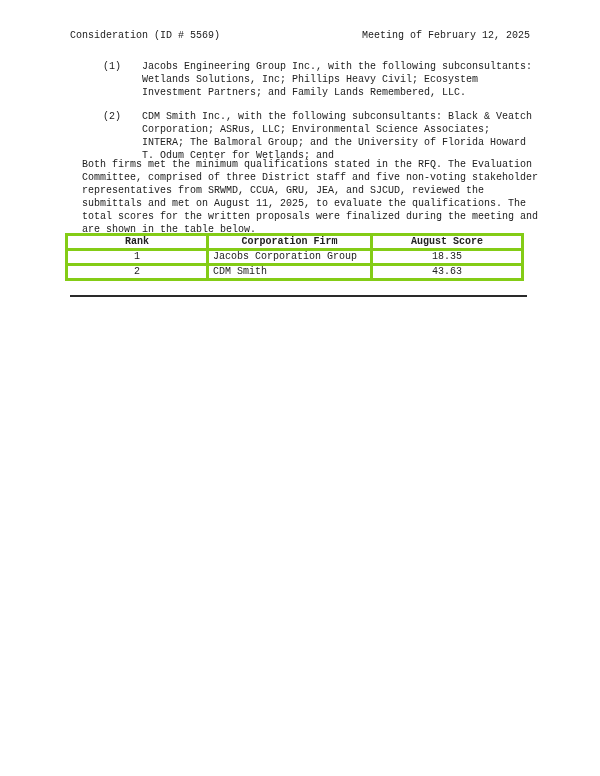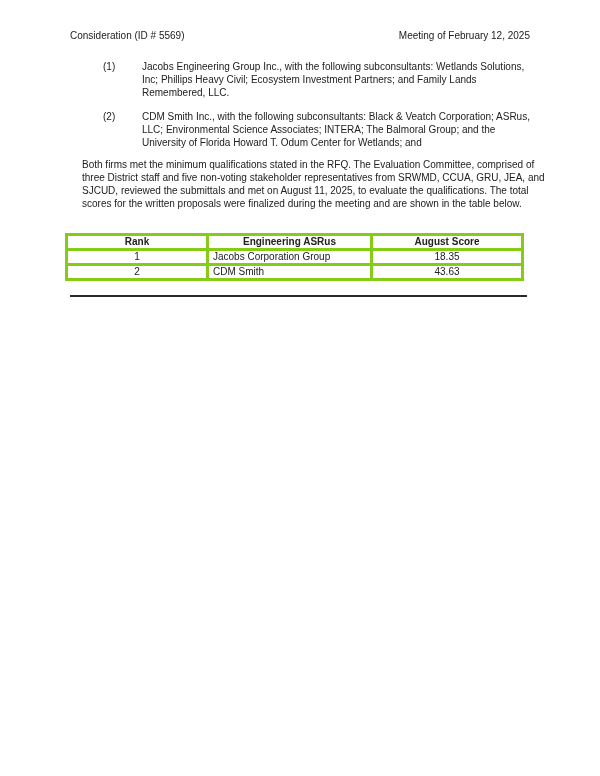--- a/index.html
+++ b/index.html
@@ -8,20 +8,21 @@
     background: #ffffff;
     font-family: "Liberation Sans", "DejaVu Sans", sans-serif;
     color: #212121;
   }
   .page {
     position: relative;
     width: 600px;
     height: 776px;
     background: #ffffff;
     overflow: hidden;
+    font-family: Liberation Mono, monospace;
   }
   .doc-header {
     position: absolute;
     top: 29px;
     left: 70px;
     right: 70px;
     display: flex;
     justify-content: space-between;
     font-size: 10px;
     line-height: 13px;
@@ -116,21 +117,21 @@
 
   <table class="scores">
     <colgroup>
       <col class="col-rank">
       <col class="col-firm">
       <col class="col-score">
     </colgroup>
     <thead>
       <tr>
         <th>Rank</th>
-        <th>Engineering ASRus</th>
+        <th>Corporation Firm</th>
         <th>August Score</th>
       </tr>
     </thead>
     <tbody>
       <tr>
         <td>1</td>
         <td class="firm-cell">Jacobs Corporation Group</td>
         <td>18.35</td>
       </tr>
       <tr>

